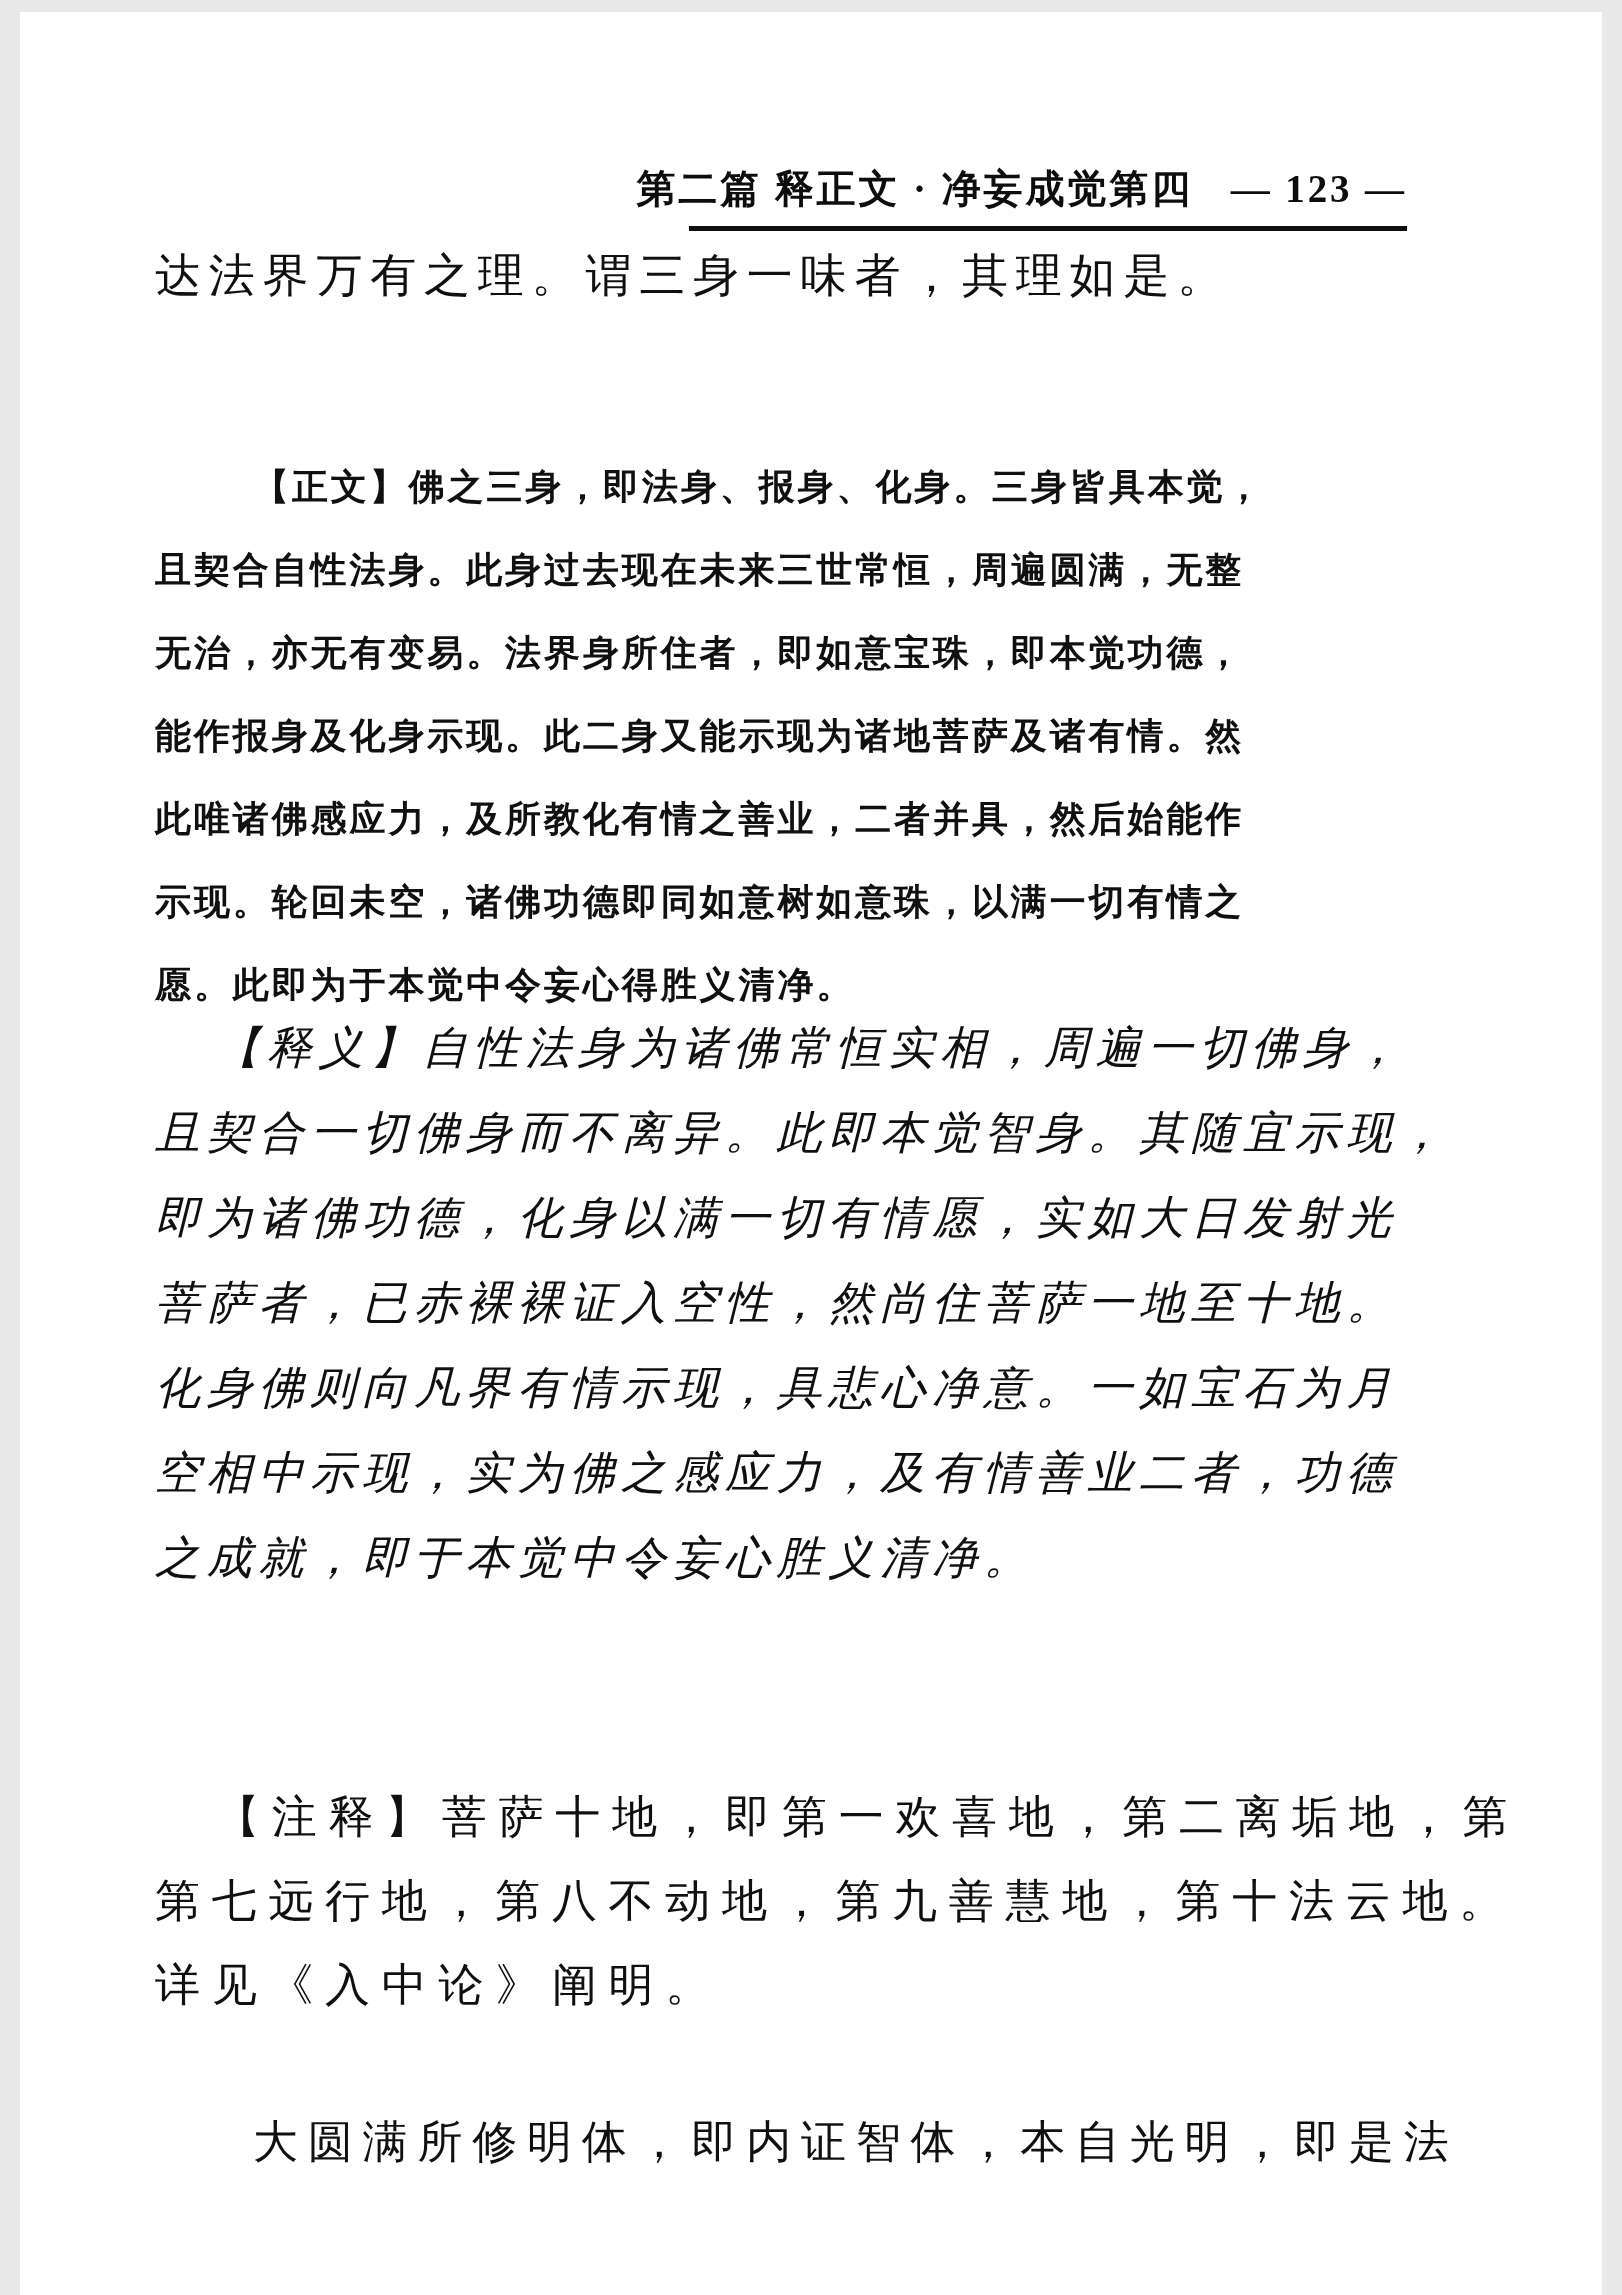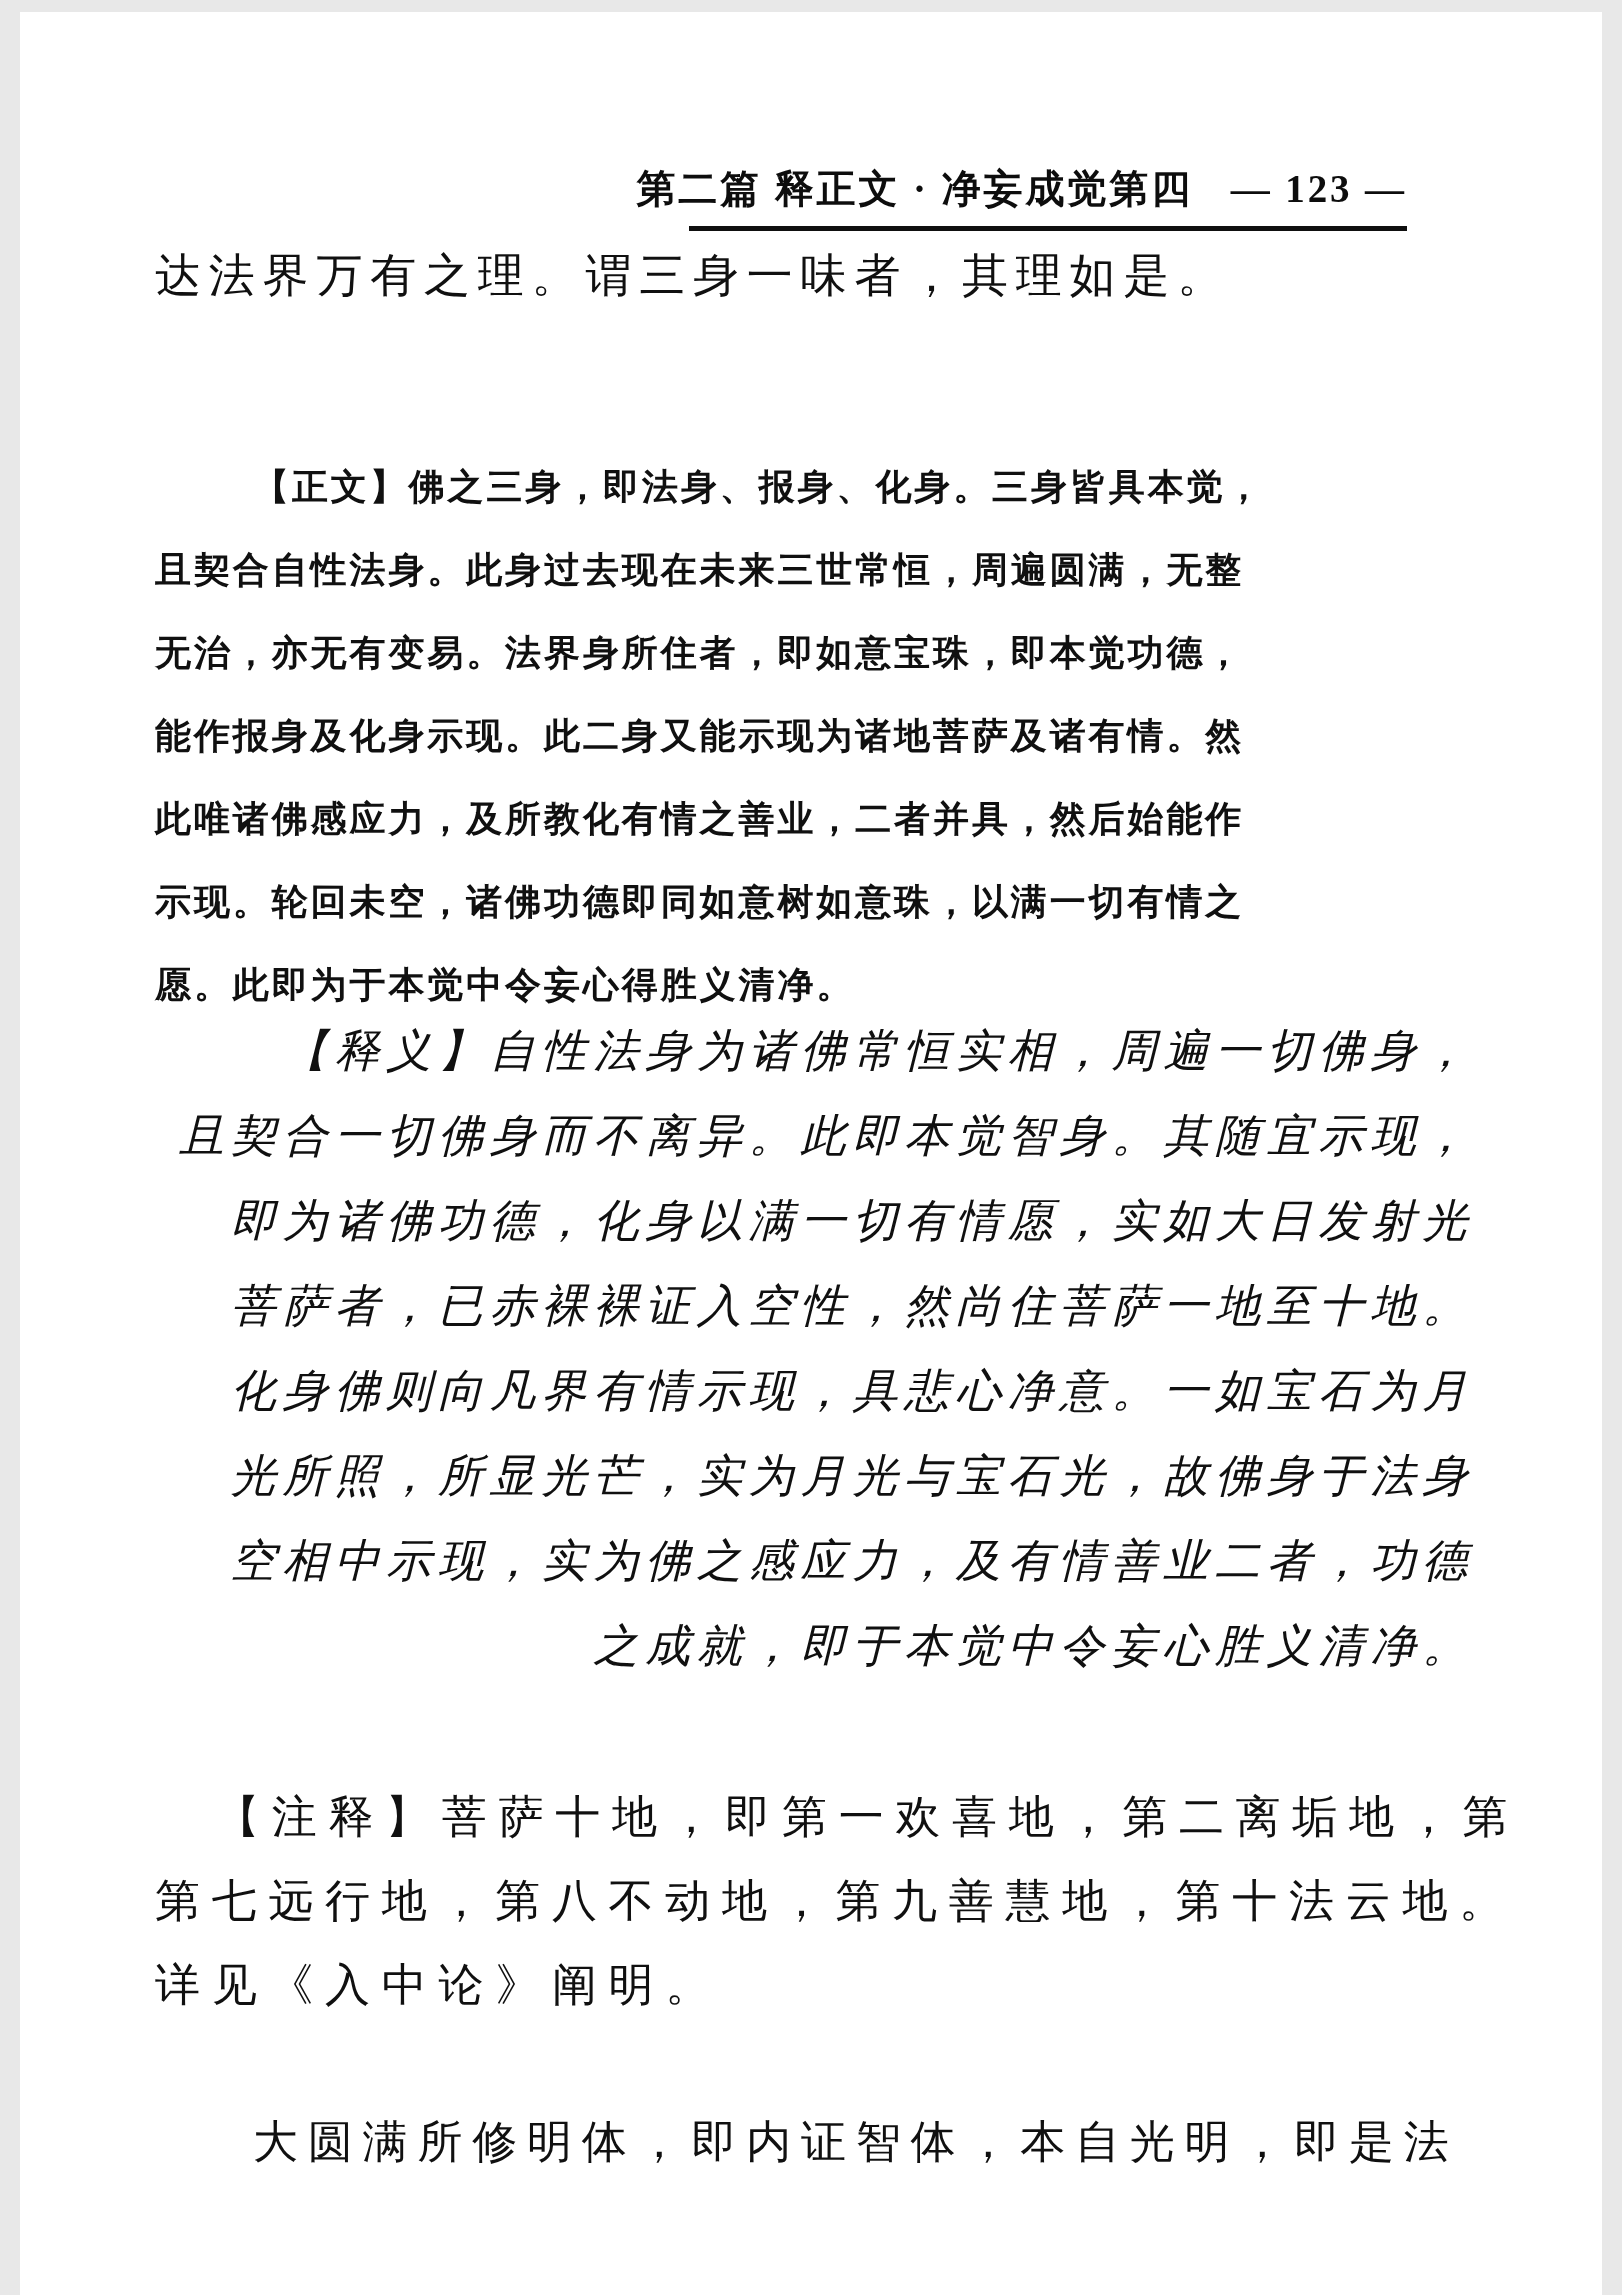--- a/index.html
+++ b/index.html
@@ -41,23 +41,23 @@
     font-family:Liberation Mono, monospace;
   }
   .zhengwen{
     top:436px;
     font-family:Liberation Mono, monospace;
     font-weight:700;
     font-size:36px;letter-spacing:2.9px;line-height:83px;
   }
   .shiyi{
     top:997px;
-    font-family:Liberation Serif, serif;
+    font-family:Liberation Mono, monospace;
     font-style:italic;
-    font-size:45px;letter-spacing:6.8px;line-height:85px;text-align:right;
+    font-size:45px;letter-spacing:6.8px;line-height:85px;
   }
   .zhushi{
     top:1763px;
     font-family:"Liberation Serif", serif;
     font-size:45px;letter-spacing:11.7px;line-height:84px;
   }
   .closing{
     top:2099px;
     font-family:"Liberation Serif", serif;
     font-size:45px;letter-spacing:9.8px;line-height:62px;
@@ -91,21 +91,20 @@
     <div class="line">示现。轮回未空，诸佛功德即同如意树如意珠，以满一切有情之</div>
     <div class="line">愿。此即为于本觉中令妄心得胜义清净。</div>
   </div>
 
   <div class="block shiyi">
     <div class="line indent-1">【释义】自性法身为诸佛常恒实相，周遍一切佛身，</div>
     <div class="line">且契合一切佛身而不离异。此即本觉智身。其随宜示现，</div>
     <div class="line">即为诸佛功德，化身以满一切有情愿，实如大日发射光</div>
     <div class="line">菩萨者，已赤裸裸证入空性，然尚住菩萨一地至十地。</div>
     <div class="line">化身佛则向凡界有情示现，具悲心净意。一如宝石为月</div>
-    <div class="line">光所照，所显光芒，实为月光与宝石光，故佛身于法身</div>
     <div class="line">空相中示现，实为佛之感应力，及有情善业二者，功德</div>
     <div class="line">之成就，即于本觉中令妄心胜义清净。</div>
   </div>
 
   <div class="block zhushi">
     <div class="line indent-1">【注释】菩萨十地，即第一欢喜地，第二离垢地，第</div>
     <div class="line">第七远行地，第八不动地，第九善慧地，第十法云地。</div>
     <div class="line">详见《入中论》阐明。</div>
   </div>
 

